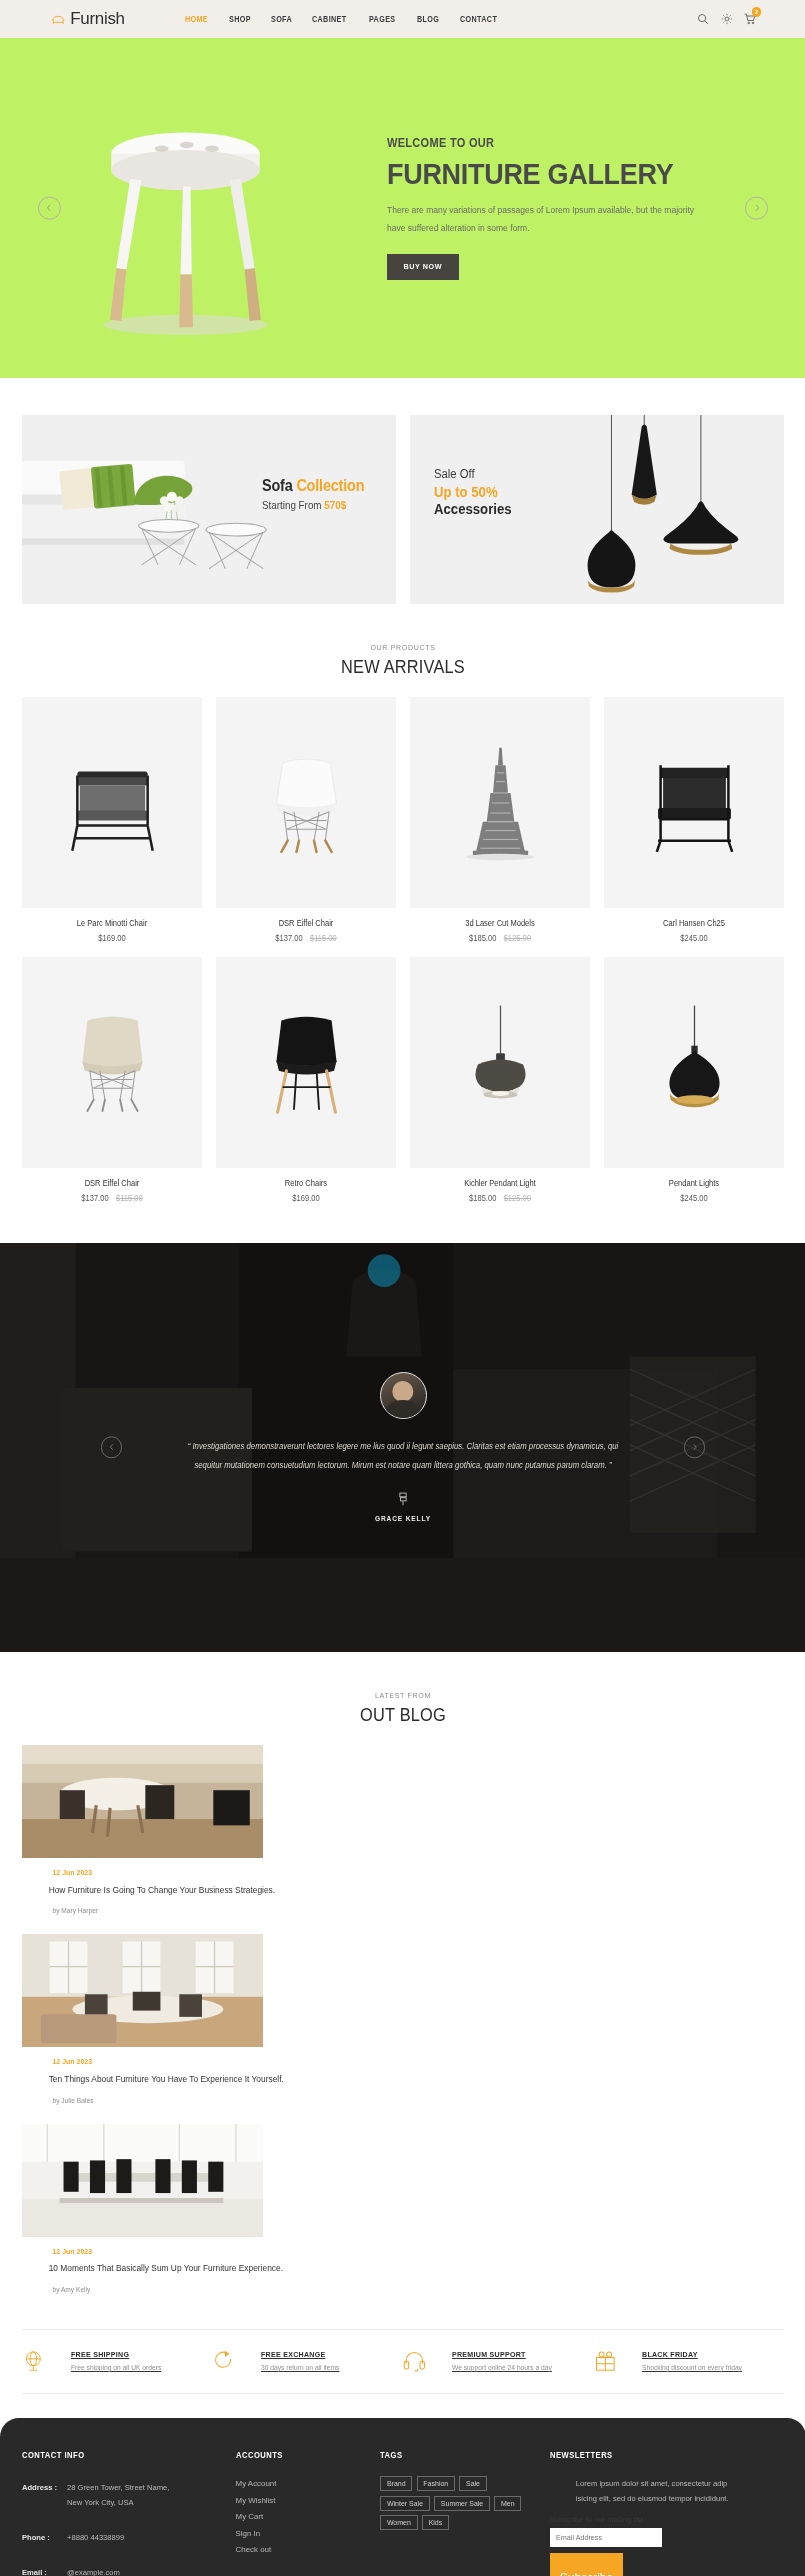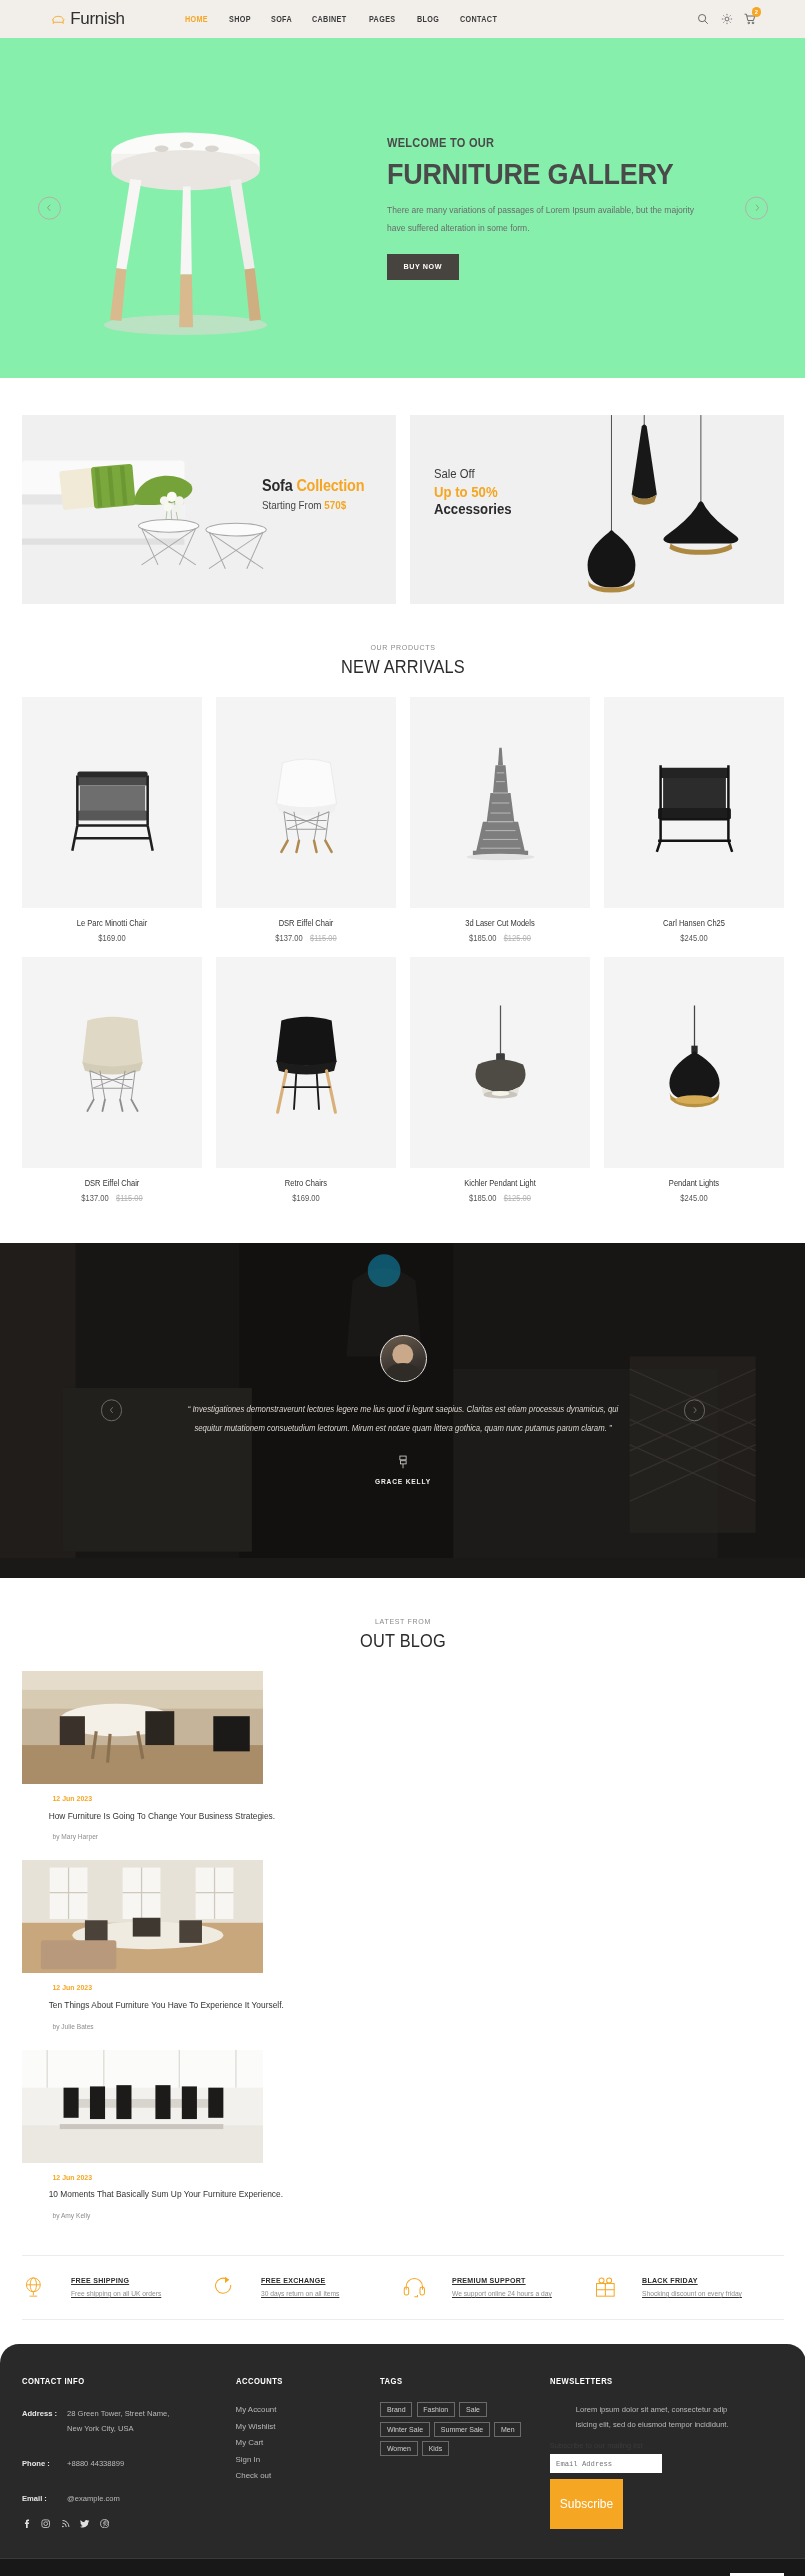--- a/index.html
+++ b/index.html
@@ -39,21 +39,21 @@
   .hicon { width: 12px; height: 12px; cursor: pointer; position: relative; color: #444; }
   .cart-badge {
     position: absolute; top: -5.7px; right: -5px;
     background: #f5a623; color: #fff; border-radius: 50%;
     width: 9.4px; height: 9.4px; font-size: 5.7px; font-weight: 700;
     display: flex; align-items: center; justify-content: center;
   }
 
   
   .hero {
-    height: 340px; background: #86efac; position: relative;
+    height: 340px; background: #bef264; position: relative;
     display: flex; align-items: center; overflow: hidden;
   }
   .hero-inner { width: 762px; margin: 0 auto; display: flex; align-items: center; }
   .hero-img { width: 327px; height: 271px; position: relative; flex-shrink: 0; }
   .hero-text { padding-left: 38px; }
   .hero-kicker {
     font-size: 12px; font-weight: 700; color: #4a4a4a;
     letter-spacing: 0.3px; margin-bottom: 8.8px; transform: scaleX(0.92);
     transform-origin: left center;
   }
@@ -129,21 +129,21 @@
   .prod-price {
     text-align: center; font-size: 8.2px; color: #555;
     margin-top: 5.7px; transform: scaleX(0.92);
   }
   .prod-price .old {
     color: #b6b6b6; text-decoration: line-through; margin-left: 5.7px;
   }
 
   
   .testimonial {
-    margin-top: 40px; height: 335px; position: relative;
+    margin-top: 40px; height: 409px; position: relative;
     background: #1b1917; overflow: hidden;
     display: flex; align-items: center; justify-content: center;
   }
   .testi-inner {
     position: relative; z-index: 3; text-align: center;
     width: 478px; color: #e4e1de;
   }
   .avatar {
     width: 47px; height: 47px; border-radius: 50%;
     margin: 0 auto 19px; border: 1.9px solid #e8e6e3;
@@ -231,21 +231,21 @@
   .tags { display: flex; flex-wrap: wrap; gap: 4.4px; }
   .tag {
     border: 0.6px solid #6a6a6a; color: #cfcfcf; font-size: 7px;
     padding: 3.1px 5.7px; cursor: pointer;
   }
   .f-desc { font-size: 7.6px; color: #b9b9b9; line-height: 2.0; margin-bottom: 8.8px; margin-left: 26px; }
   .f-sub-note { font-size: 7.6px; color: #3b3b3b; margin-bottom: 3.8px; }
   .news-input {
     width: 112px; height: 19px; background: #fff; border: none;
     padding: 0 6.3px; font-size: 7.2px; color: #999;
-    font-family: Liberation Mono, monospace;
+    font-family: Liberation Sans, sans-serif;
   }
   .news-btn {
     margin-top: 6.3px; background: #f5a623; color: #fff; border: none;
     font-size: 12px; padding: 18px 10px; cursor: pointer;
     font-family: "Liberation Sans", sans-serif;
   }
   .footer-bottom {
     margin-top: 29px; border-top: 0.6px solid #3a3a3a; background: #181818;
     padding: 14px 0; display: flex; align-items: center;
   }

